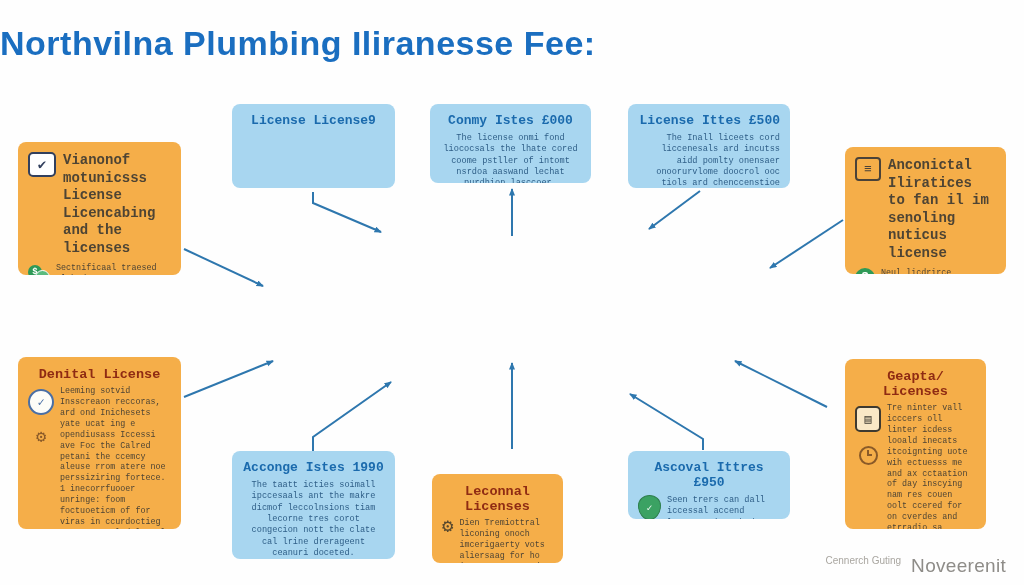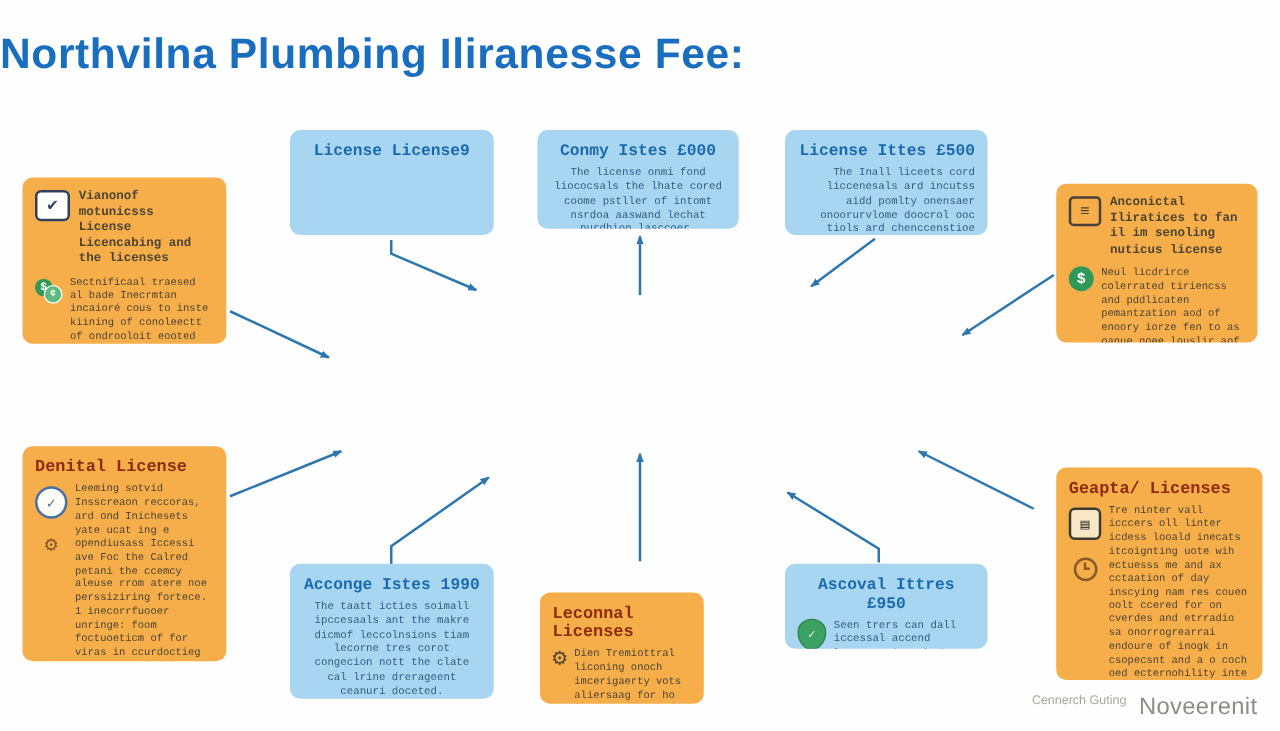--- a/index.html
+++ b/index.html
@@ -8,22 +8,22 @@
   .main-title{position:absolute;left:0;top:24px;width:100%;
               font-size:34px;font-weight:bold;letter-spacing:0.5px;color:#1A6EC0;}
   svg.connectors{position:absolute;left:0;top:0;width:1024px;height:585px;pointer-events:none;}
 
   .card{position:absolute;box-sizing:border-box;border-radius:8px;overflow:hidden;font-family:Liberation Mono, monospace;}
   .card.orange{background:#F5AE49;padding:10px 10px 8px 10px;color:#4E4434;}
   .card.blue{background:#A8D6F0;padding:9px 10px;color:#2E5E87;text-align:center;}
   .blue .node-title{font-size:13px;font-weight:bold;color:#1A6AAD;margin-bottom:5px;}
   .blue .node-body{font-size:8.6px;line-height:1.32;}
   .orange .node-body{font-size:8.4px;line-height:1.3;}
-  .orange-title-red{font-size:13.5px;font-weight:bold;color:#8F2B13;margin-bottom:4px;}
-  .orange-title-dark{font-size:10px;font-weight:bold;color:#4E4434;line-height:1.25;}
+  .orange-title-red{font-size:13.5px;font-weight:bold;color:#8F2B13;text-align:center;margin-bottom:4px;}
+  .orange-title-dark{font-size:14px;font-weight:bold;color:#4E4434;line-height:1.25;}
   .hdr-row{display:flex;gap:7px;align-items:flex-start;margin-bottom:6px;}
   .body-row{display:flex;gap:6px;align-items:flex-start;}
   .icon-col{display:flex;flex-direction:column;gap:14px;align-items:center;flex:0 0 auto;margin-top:3px;}
 
   .checkbox-icon{flex:0 0 auto;width:24px;height:21px;background:#fff;border:2.5px solid #32405E;
                  border-radius:5px;display:flex;align-items:center;justify-content:center;
                  font-size:14px;font-weight:bold;color:#32405E;}
   .coins-icon{flex:0 0 auto;position:relative;width:22px;height:18px;margin-top:2px;}
   .coins-icon .c1{position:absolute;left:0;top:0;width:14px;height:14px;border-radius:50%;
                   background:#2F9A57;color:#fff;font-size:9px;font-weight:bold;
@@ -56,21 +56,21 @@
   
   #n0{left:18px;top:142px;width:163px;height:133px;}
   #n1{left:232px;top:104px;width:163px;height:84px;}
   #n2{left:430px;top:104px;width:161px;height:79px;}
   #n3{left:628px;top:104px;width:162px;height:84px;text-align:right;}
   #n4{left:845px;top:147px;width:161px;height:127px;}
   #n5{left:18px;top:357px;width:163px;height:172px;}
   #n6{left:232px;top:451px;width:163px;height:108px;}
   #n7{left:432px;top:474px;width:131px;height:89px;}
   #n8{left:628px;top:451px;width:162px;height:68px;}
-  #n9{left:845px;top:359px;width:165px;height:170px;margin-top:15px;}
+  #n9{left:845px;top:359px;width:141px;height:170px;}
 </style>
 </head>
 <body>
 
 <div id="canvas">
 
   <div class="main-title">Northvilna Plumbing Iliranesse  Fee:</div>
 
   <svg class="connectors" viewBox="0 0 1024 585">
     <defs>

